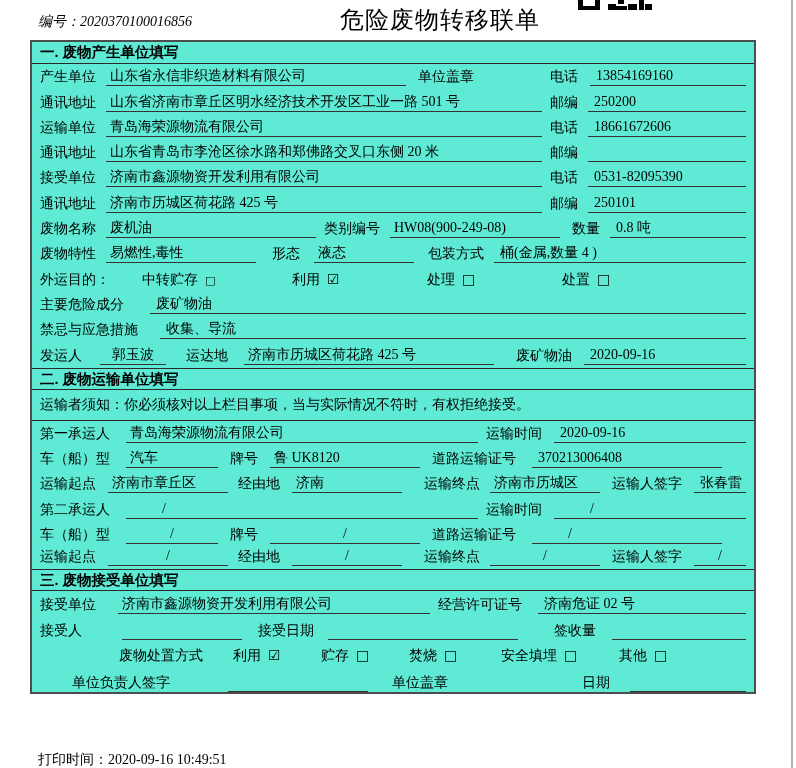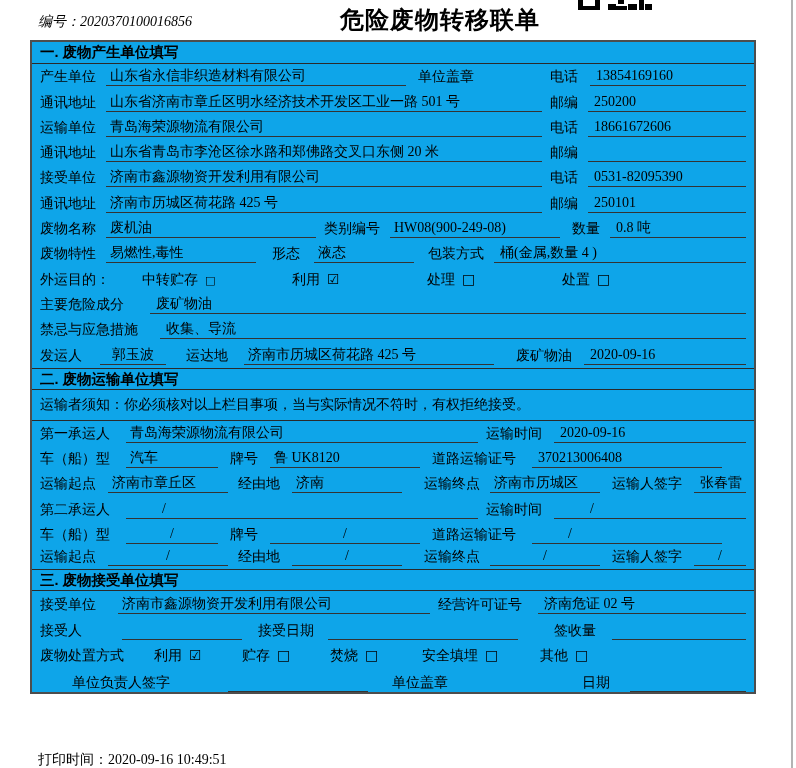--- a/index.html
+++ b/index.html
@@ -4,46 +4,46 @@
 <style>
   * { box-sizing: border-box; }
   html,body { margin:0; padding:0; background:#fff; }
   .page {
     position:relative; width:796px; height:768px; background:#ffffff;
     font-family:"Liberation Serif","DejaVu Serif",serif; color:#000; overflow:hidden;
   }
   .serial { position:absolute; left:38px; top:13px; font-size:14px; white-space:nowrap;font-style:italic; }
   .title {
     position:absolute; left:84px; right:0; top:4px; text-align:center;
-    font-size:24px; font-weight:bold; font-family:"Liberation Sans","DejaVu Sans",sans-serif;
+    font-size:24px; font-weight:normal; font-family:"Liberation Sans","DejaVu Sans",sans-serif;
     letter-spacing:1px;
   }
   .qr { position:absolute; left:578px; top:0; }
   .page-edge { position:absolute; right:3px; top:0; width:2px; height:768px; background:#b3b3b3; }
 
   .form {
     position:absolute; left:30px; top:40px; width:726px;
-    border:2px solid #4d4d4d; background:#0ea5e9;
+    border:2px solid #4d4d4d; background:#5eead4;
   }
   .sec-head {
     height:22px; line-height:20px; padding-left:8px;
     font-size:14.5px; font-weight:bold;
     font-family:"Liberation Sans","DejaVu Sans",sans-serif;
     border-bottom:1.5px solid #2a2a2a;
   }
   .sec-head.mid { border-top:1.5px solid #2a2a2a; }
   .notice {
     height:31px; display:flex; align-items:center; padding:0 8px;
     font-size:14px; border-bottom:1.3px solid #2a2a2a; white-space:nowrap;
   }
   .row {
     display:flex; align-items:flex-end; height:25.3px;
     padding:0 8px 3px 8px; font-size:14px; white-space:nowrap;
   }
-  .row.h22 { height:22px; } .row.h26 { height:26px; } .row.h25 { height:25px; } .row.h24 { height:24px; padding-bottom:0;margin-left:32px; }
+  .row.h22 { height:22px; } .row.h26 { height:26px; } .row.h25 { height:25px;justify-content:center; } .row.h24 { height:24px; padding-bottom:0;margin-left:32px; }
   .lab { flex:0 0 auto; }
   .val {
     flex:0 0 auto; border-bottom:1px solid #333; padding:0 4px;
     min-height:18px; overflow:hidden;
   }
   .fill { flex:1 1 auto; border-bottom:1px solid #333; padding:0 6px; min-height:18px; overflow:hidden; }
   .ctr { text-align:center; }
   .sl-left { text-align:left; padding-left:36px; }
   .mk { font-family:"DejaVu Sans",sans-serif; font-size:14px; margin-left:7px; }
   .mk-sm { font-size:11px; }

